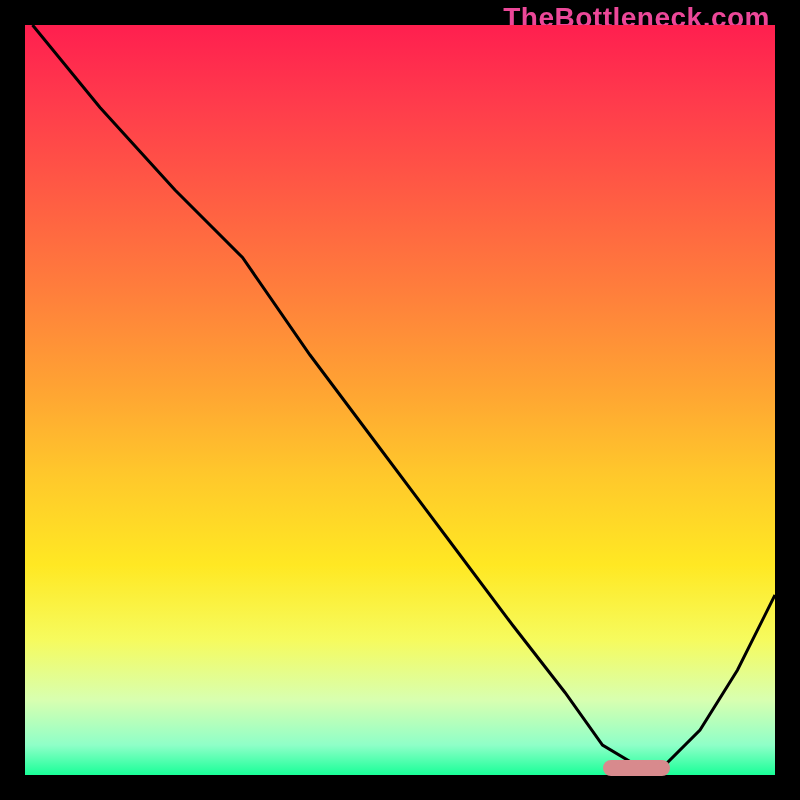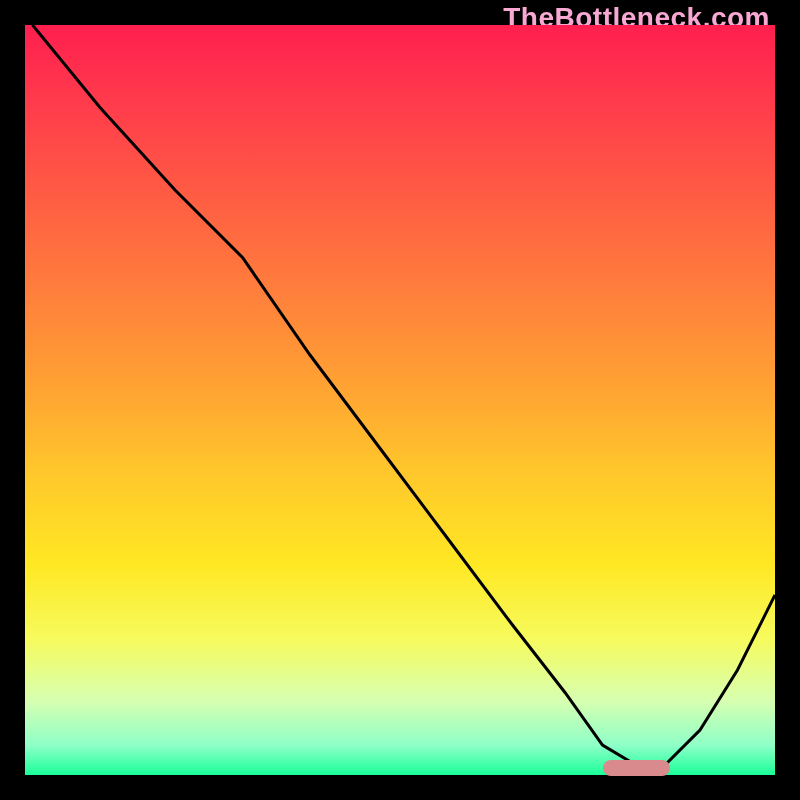--- a/index.html
+++ b/index.html
@@ -25,21 +25,21 @@
     width: 750px;
     height: 750px;
   }
   .watermark {
     position: absolute;
     top: 2px;
     right: 30px;
     font-family: Arial, Helvetica, sans-serif;
     font-size: 28px;
     font-weight: 700;
-    color: #f9a8d4;
+    color: #ec4899;
     letter-spacing: 0.5px;
   }
   .optimal-marker {
     position: absolute;
     width: 70px;
     height: 16px;
     border-radius: 8px;
     background: #d88a8d;
   }
   svg { display: block; }

